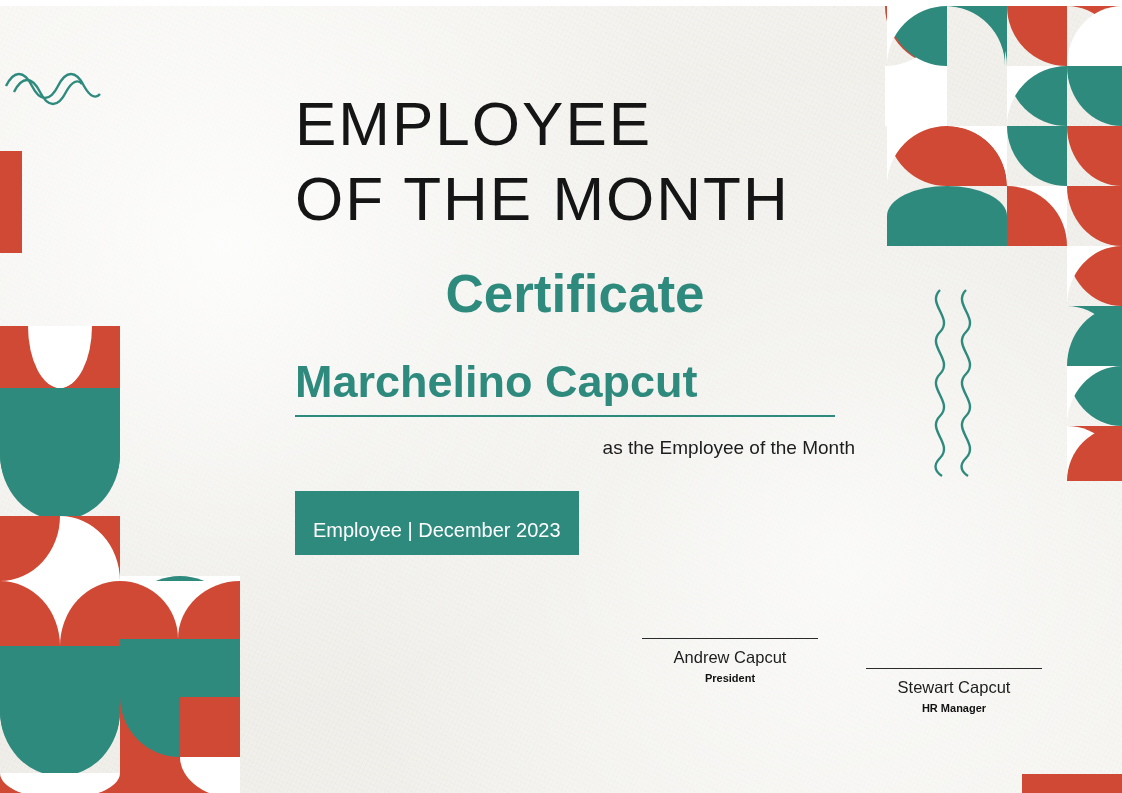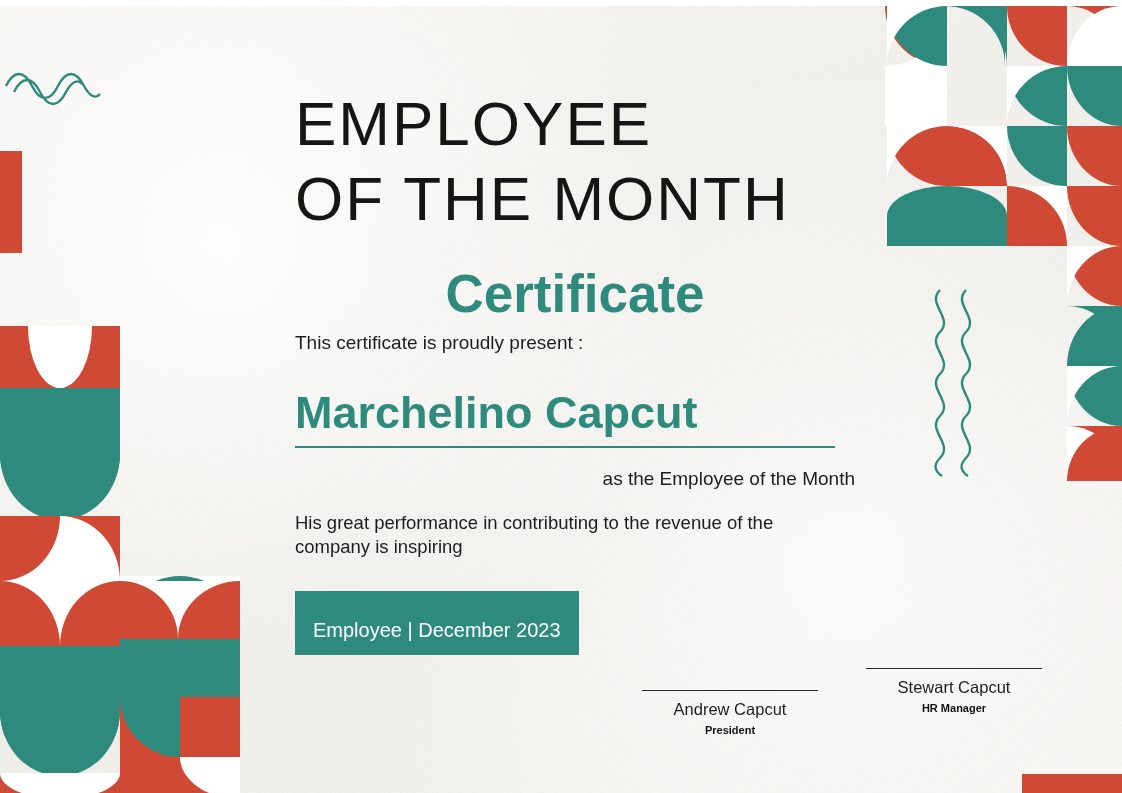--- a/index.html
+++ b/index.html
@@ -112,21 +112,21 @@
     color: #1d1d1d;
     line-height: 1.4;
   }
   .sig-role {
     font-size: 11px;
     color: #111111;
     font-weight: bold;
     line-height: 1.4;
     margin-top: 2px;
   }
-  #signature-1 { left: 642px; top: 684px; }
+  #signature-1 { left: 642px; top: 632px; }
   #signature-2 { left: 866px; top: 662px; }
 </style>
 </head>
 <body>
 
 <div id="certificate">
 
   <div id="paper-texture"></div>
 
   <svg class="deco" style="left:885px; top:0px;" width="237" height="480" viewBox="0 0 237 480">
@@ -224,25 +224,23 @@
 
   <svg class="deco" style="left:922px; top:282px;" width="60" height="192" viewBox="0 0 60 192">
     <path d="M18,2 C4,16 32,30 18,44 C4,58 32,72 18,86 C4,100 32,114 18,128 C4,142 32,156 18,170 C10,178 14,184 20,188" fill="none" stroke="#2f8a7e" stroke-width="2.4"></path>
     <path d="M44,2 C30,16 58,30 44,44 C30,58 58,72 44,86 C30,100 58,114 44,128 C30,142 58,156 44,170 C36,178 40,184 46,188" fill="none" stroke="#2f8a7e" stroke-width="2.4"></path>
   </svg>
 
   <div id="content">
     <div id="title-line1">EMPLOYEE</div>
     <div id="title-line2">OF THE MONTH</div>
     <div id="cert-word">Certificate</div>
-    <div id="present-line">This certificate is proudly present :</div>
     <div id="recipient">Marchelino Capcut</div>
     <div id="recipient-rule"></div>
     <div id="role-line">as the Employee of the Month</div>
-    <div id="description">His great performance in contributing to the revenue of the company is inspiring</div>
     <div id="badge">Employee | December 2023</div>
   </div>
 
   <div class="signature" id="signature-1">
     <div class="sig-rule"></div>
     <div class="sig-name">Andrew Capcut</div>
     <div class="sig-role">President</div>
   </div>
 
   <div class="signature" id="signature-2">

